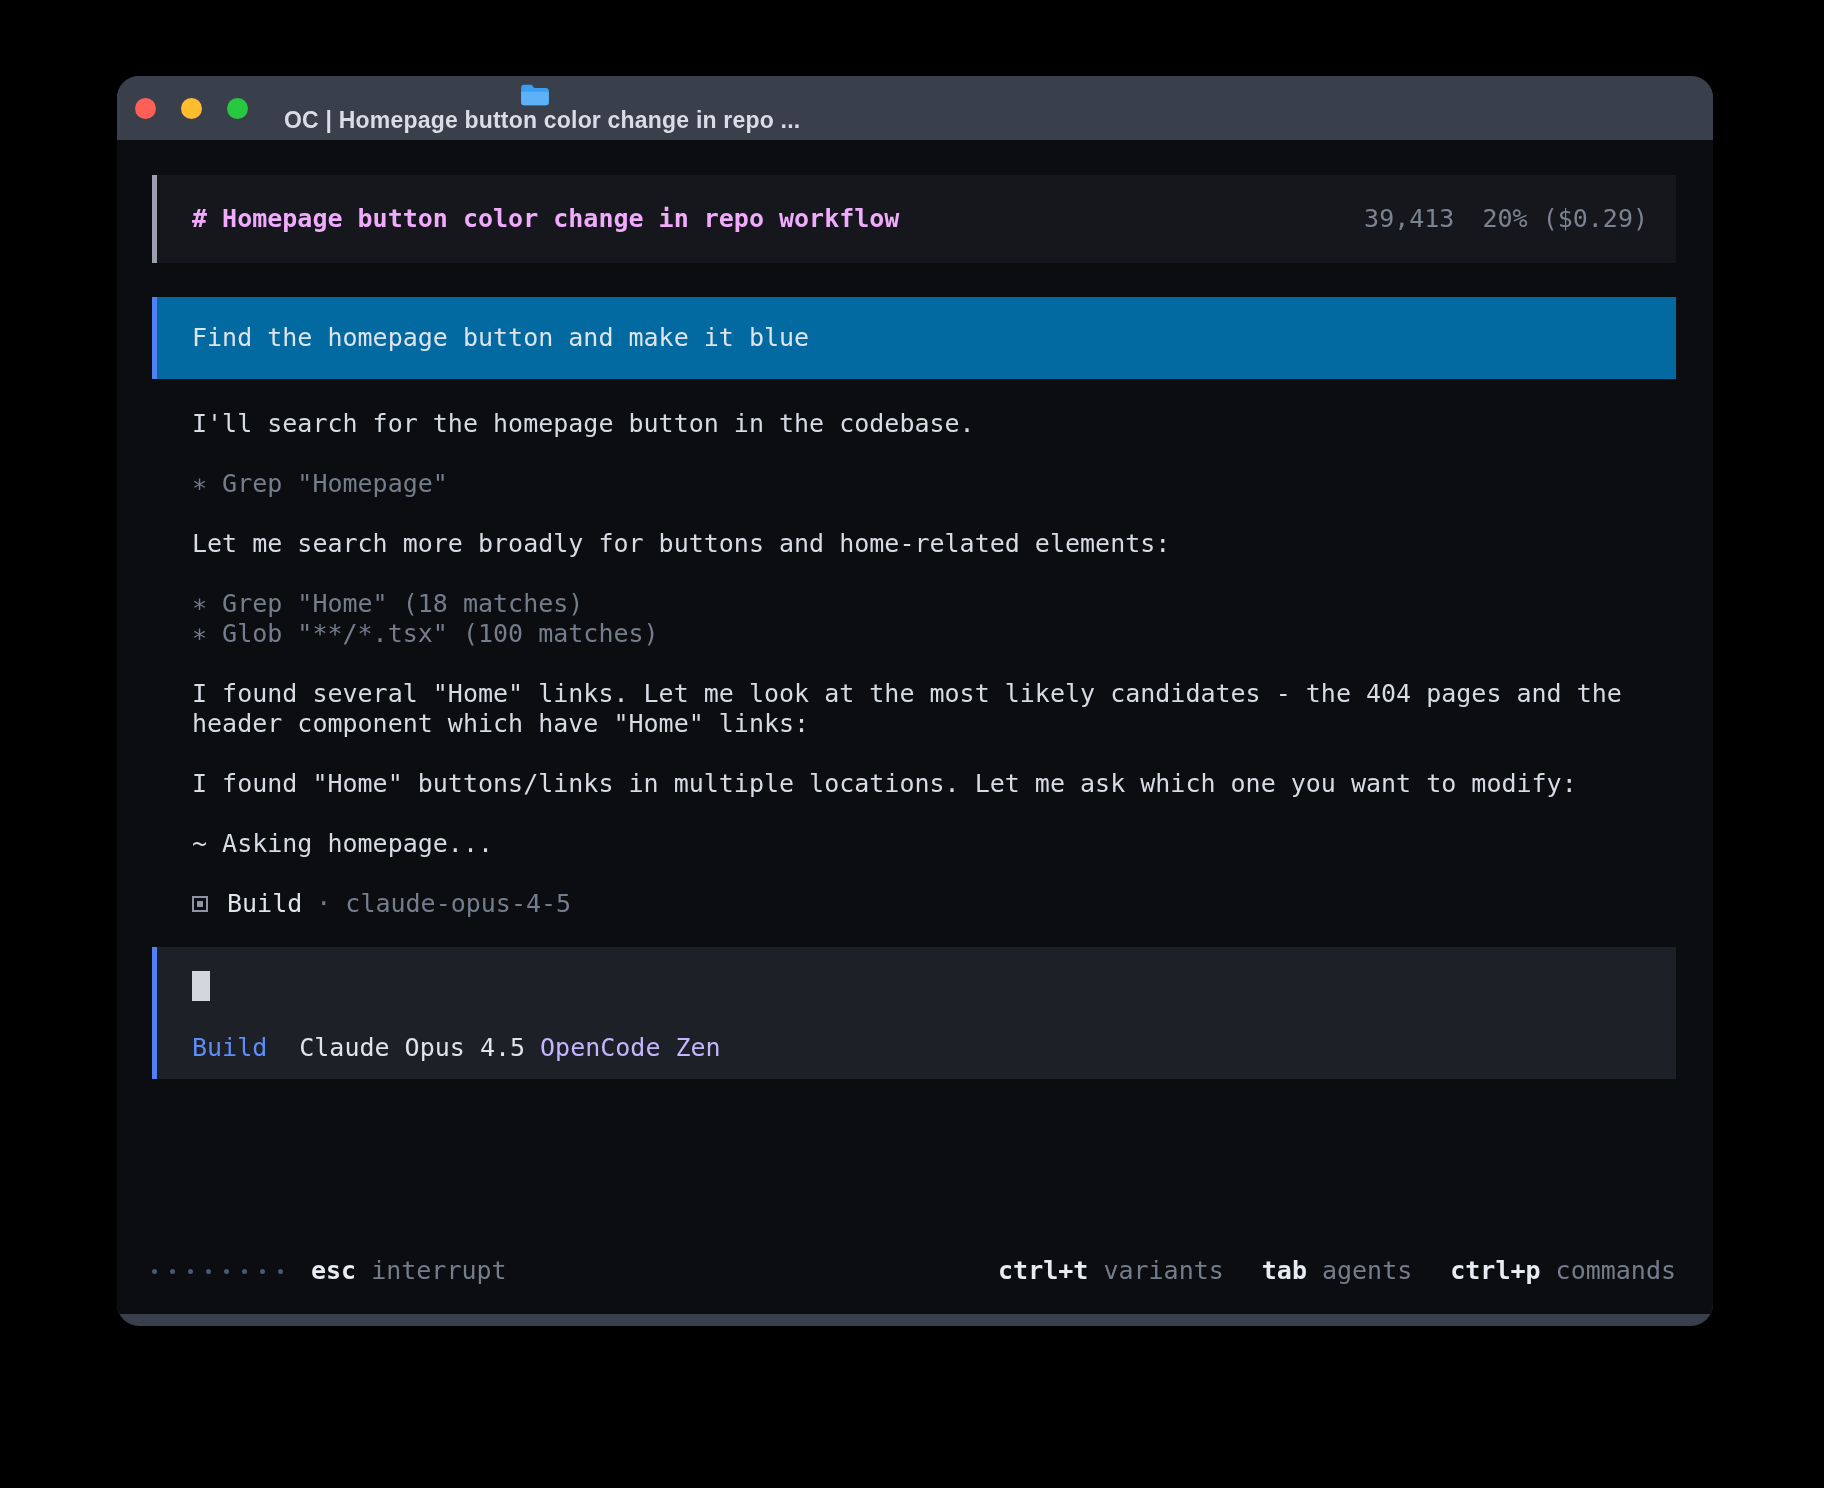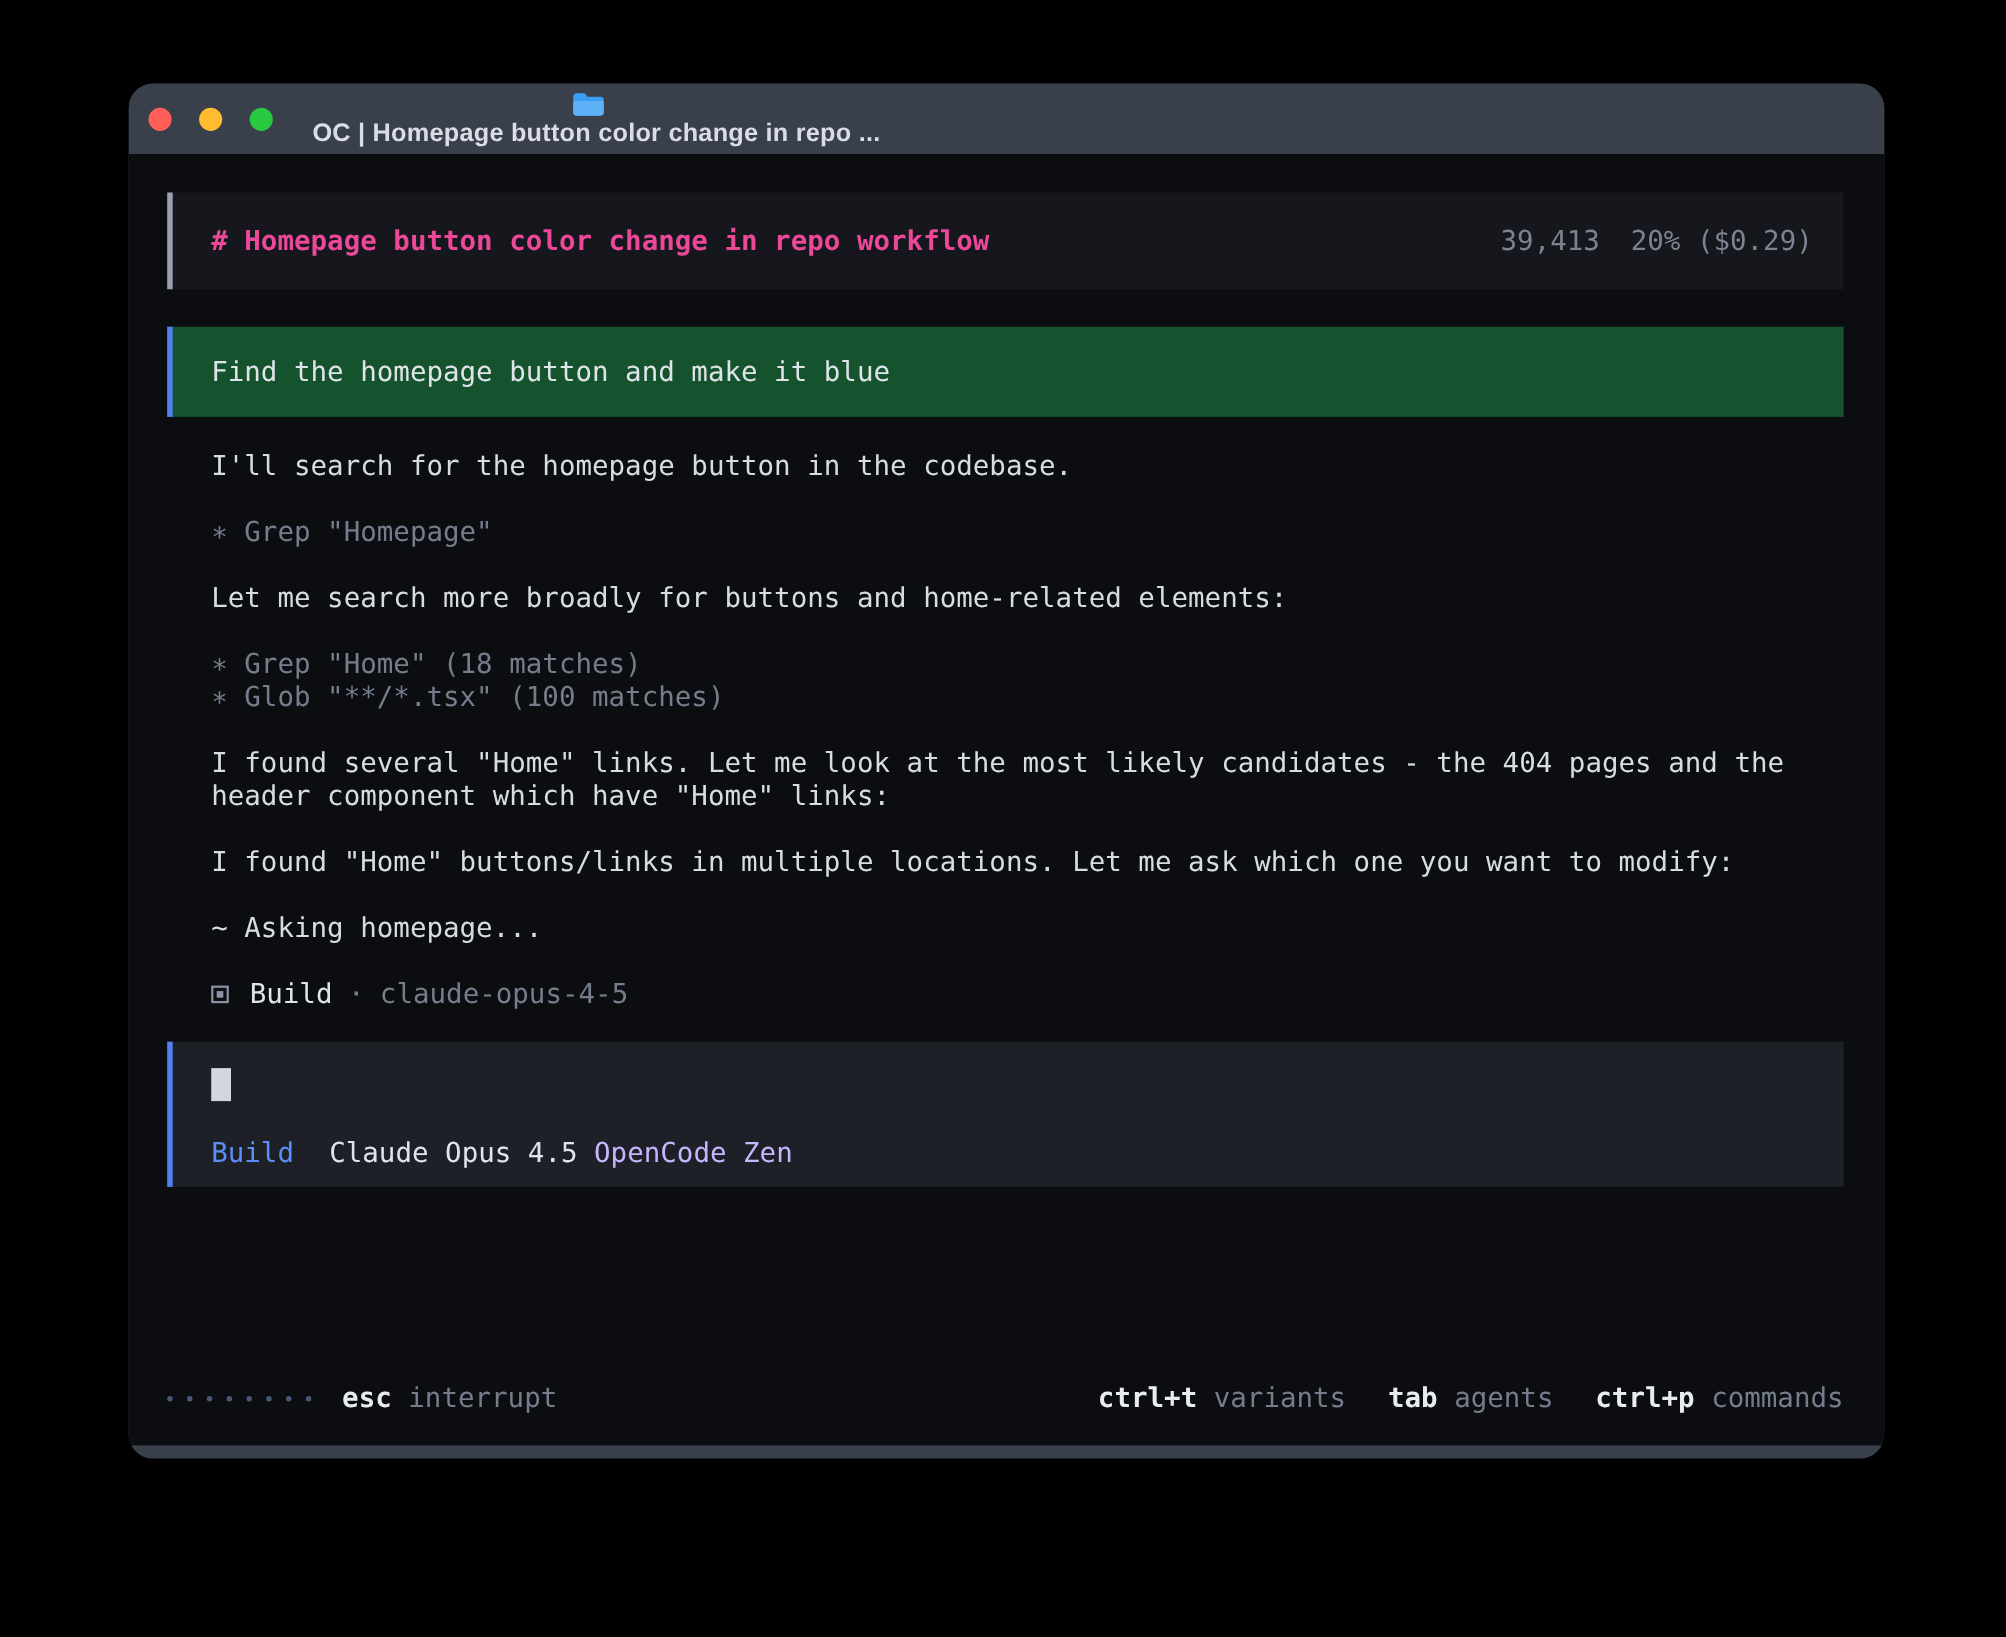--- a/index.html
+++ b/index.html
@@ -29,25 +29,25 @@
   .term {
     position:absolute; left:0; top:64px; width:1596px; height:1174px;
     background:#0c0d10; padding:35px 37px 0 35px; font-size:25px; line-height:30px;
   }
 
   .session-header {
     height:88px; background:#15171c; border-left:5px solid #9aa1ad;
     display:flex; align-items:center; justify-content:space-between;
     padding:0 28px 0 35px; margin-bottom:34px;
   }
-  .session-title { font-weight:700; color:#ec4899; white-space:pre; }
+  .session-title { font-weight:700; color:#f0abfc; white-space:pre; }
   .session-stats { display:flex; gap:28px; color:#7b8391; white-space:pre; }
 
   .user-msg {
-    height:82px; background:#14532d; border-left:5px solid #5080f4;
+    height:82px; background:#0369a1; border-left:5px solid #5080f4;
     display:flex; align-items:center; padding-left:35px; margin-bottom:30px;
     color:#dfe3ea; white-space:pre;
   }
 
   .chat { padding-left:40px; }
   .chat > * + * { margin-top:30px; }
   .chat p { white-space:pre-wrap; }
   .body { color:#d7dbe3; }
   .tool { color:#747d8c; }
   .group p { margin:0; }

